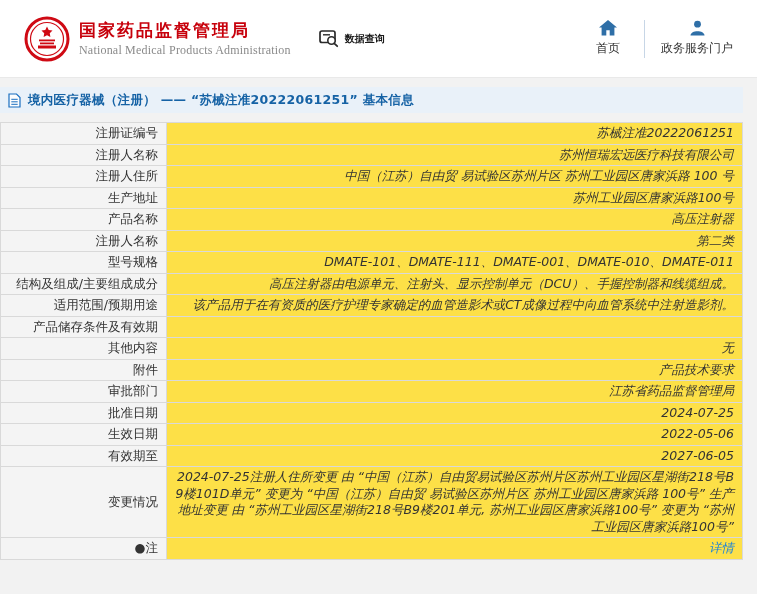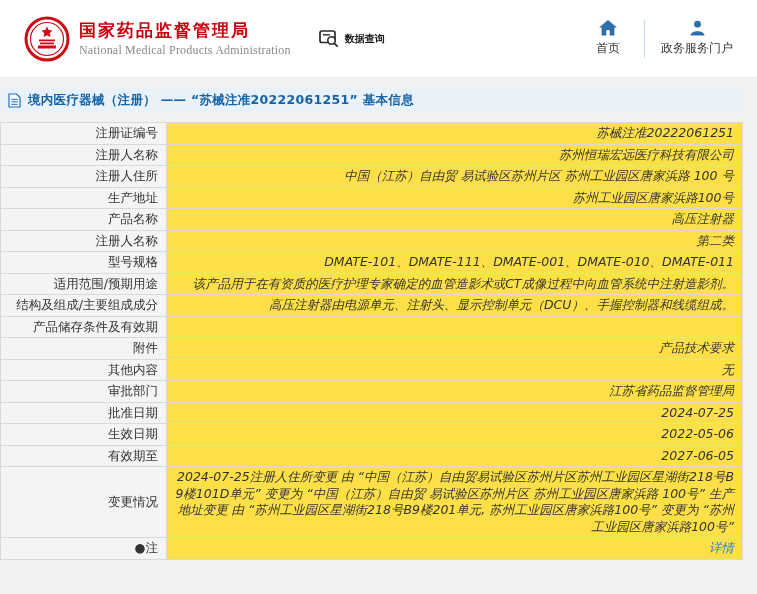--- a/index.html
+++ b/index.html
@@ -203,38 +203,38 @@
         </tr>
         <tr>
           <th>注册人名称</th>
           <td>第二类</td>
         </tr>
         <tr>
           <th>型号规格</th>
           <td>DMATE-101、DMATE-111、DMATE-001、DMATE-010、DMATE-011</td>
         </tr>
         <tr>
+          <th>结构及组成/主要组成成分</th>
+          <td>高压注射器由电源单元、注射头、显示控制单元（DCU）、手握控制器和线缆组成。</td>
+        </tr>
+        <tr>
           <th>适用范围/预期用途</th>
           <td>该产品用于在有资质的医疗护理专家确定的血管造影术或CT成像过程中向血管系统中注射造影剂。</td>
         </tr>
         <tr>
-          <th>结构及组成/主要组成成分</th>
-          <td>高压注射器由电源单元、注射头、显示控制单元（DCU）、手握控制器和线缆组成。</td>
-        </tr>
-        <tr>
           <th>产品储存条件及有效期</th>
           <td></td>
         </tr>
         <tr>
+          <th>其他内容</th>
+          <td>无</td>
+        </tr>
+        <tr>
           <th>附件</th>
           <td>产品技术要求</td>
-        </tr>
-        <tr>
-          <th>其他内容</th>
-          <td>无</td>
         </tr>
         <tr>
           <th>审批部门</th>
           <td>江苏省药品监督管理局</td>
         </tr>
         <tr>
           <th>批准日期</th>
           <td>2024-07-25</td>
         </tr>
         <tr>

